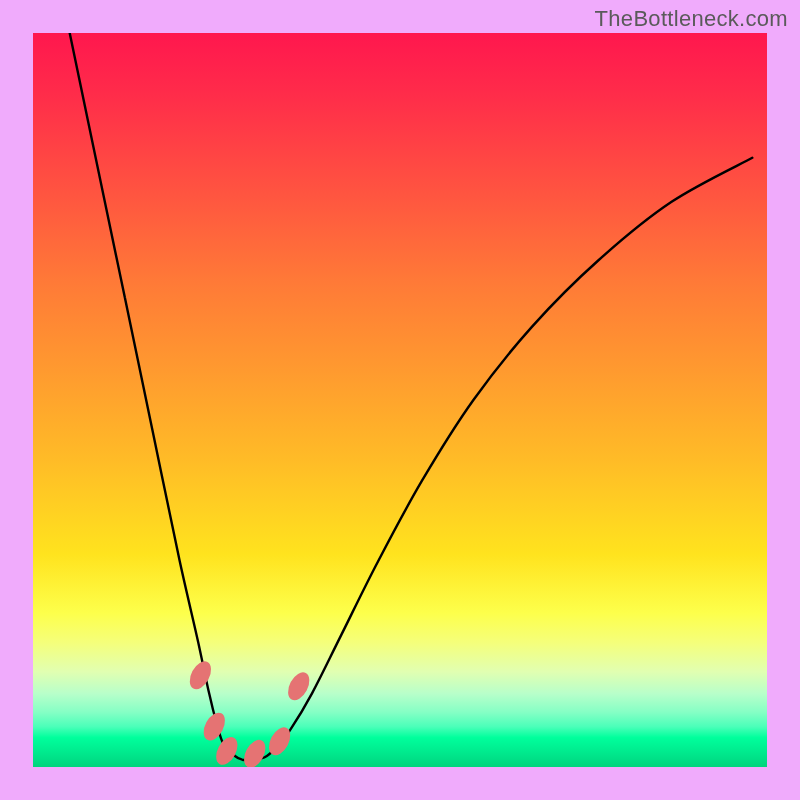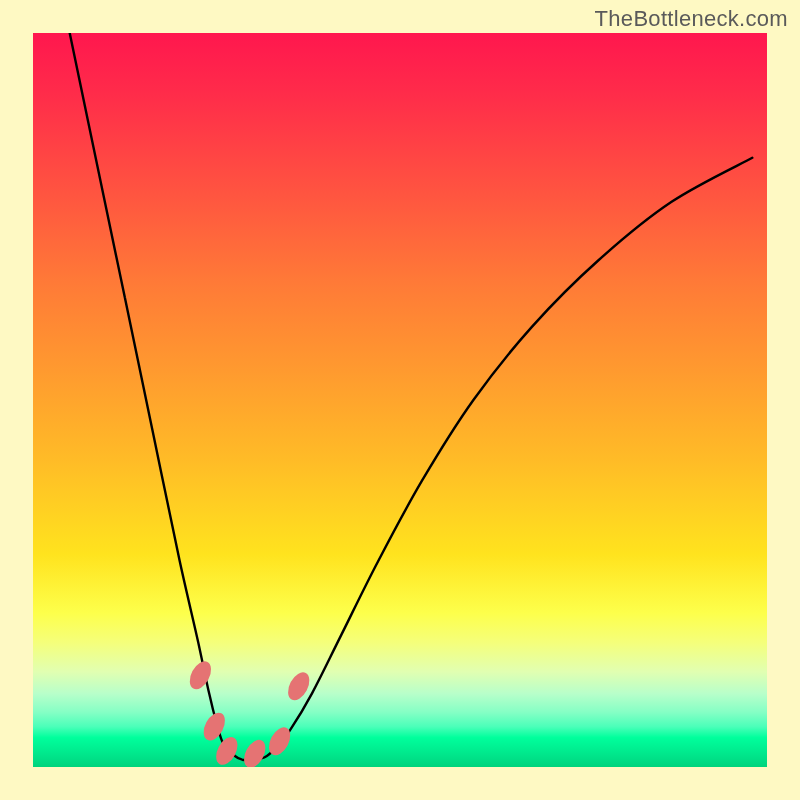--- a/index.html
+++ b/index.html
@@ -1,16 +1,16 @@
 <!DOCTYPE html>
 <html><head>
 <meta charset="utf-8">
 <style>
   html,body{margin:0;padding:0;width:800px;height:800px;background:#000;overflow:hidden;font-family:Arial,Helvetica,sans-serif}
-  .frame{position:absolute;left:0;top:0;width:800px;height:800px;background:#fef9c3}
+  .frame{position:absolute;left:0;top:0;width:800px;height:800px;background:#f0abfc}
   .plot{position:absolute;left:33px;top:33px;width:734px;height:734px;overflow:hidden}
   .grad{position:absolute;left:0;top:0;width:734px;height:734px;
     background:linear-gradient(to bottom,
       #ff174e 0%,
       #ff2b4a 8%,
       #ff5540 22%,
       #ff7a37 34%,
       #ff9a2f 46%,
       #ffbb27 58%,
       #ffe31e 71%,

